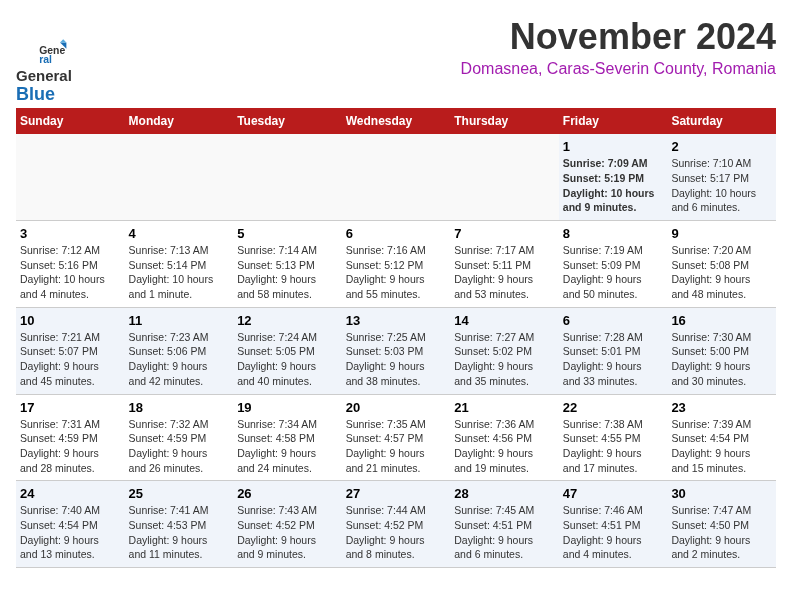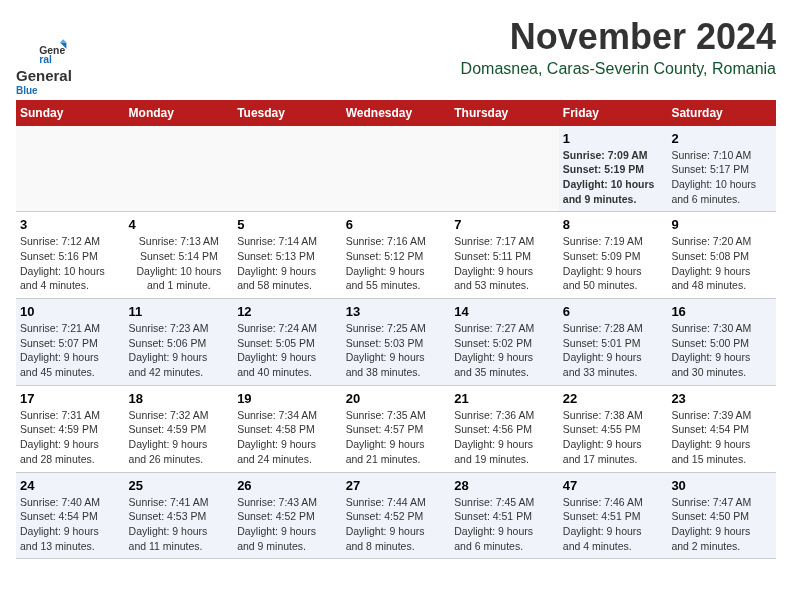--- a/index.html
+++ b/index.html
@@ -30,21 +30,21 @@
     .title-area {
       text-align: right;
     }
     .month-title {
       font-size: 36px;
       font-weight: bold;
       color: #333;
     }
     .location-title {
       font-size: 16px;
-      color: #14532d;
+      color: #a21caf;
       margin-top: 2px;
       margin-left: 28px;
     }
     table {
       width: 100%;
       border-collapse: collapse;
       font-size: 11px;
     }
     thead tr th {
       background-color: #b91c1c;
@@ -91,21 +91,21 @@
   <div class="logo">
     <svg class="logo-icon" viewBox="0 0 40 40" xmlns="http://www.w3.org/2000/svg">
       <rect x="2" y="2" width="36" height="36" rx="4" fill="#fff"></rect>
       <text x="4" y="22" font-size="13" font-weight="bold" fill="#333" font-family="Arial">Gene</text>
       <text x="4" y="34" font-size="13" font-weight="bold" fill="#1a6eb5" font-family="Arial">ral</text>
       <polygon points="30,8 38,16 38,8" fill="#1a6eb5"></polygon>
       <polygon points="30,8 38,8 34,4" fill="#5aabdd"></polygon>
     </svg>
     <div>
       <div style="font-size:15px;font-weight:bold;color:#333;line-height:1.1;">General</div>
-      <div style="font-size:10px;font-weight:bold;color:#1a6eb5;line-height:1.1;">Blue</div>
+      <div style="font-size:18px;font-weight:bold;color:#1a6eb5;line-height:1.1;">Blue</div>
     </div>
   </div>
   <div class="title-area">
     <div class="month-title">November 2024</div>
     <div class="location-title">Domasnea, Caras-Severin County, Romania</div>
   </div>
 </div>
 
 <table>
   <thead>
@@ -144,21 +144,21 @@
       <tr>
         <td>
           <span class="day-number">3</span>
           <div class="day-info" style="white-space: pre-line;">Sunrise: 7:12 AM
 Sunset: 5:16 PM
 Daylight: 10 hours
 and 4 minutes.</div>
         </td>
         <td>
           <span class="day-number">4</span>
-          <div class="day-info" style="white-space: pre-line; text-align: center;">Sunrise: 7:13 AM
+          <div class="day-info" style="white-space: pre-line;">Sunrise: 7:13 AM
 Sunset: 5:14 PM
 Daylight: 10 hours
 and 1 minute.</div>
         </td>
         <td>
           <span class="day-number">5</span>
           <div class="day-info" style="white-space: pre-line;">Sunrise: 7:14 AM
 Sunset: 5:13 PM
 Daylight: 9 hours
 and 58 minutes.</div>

